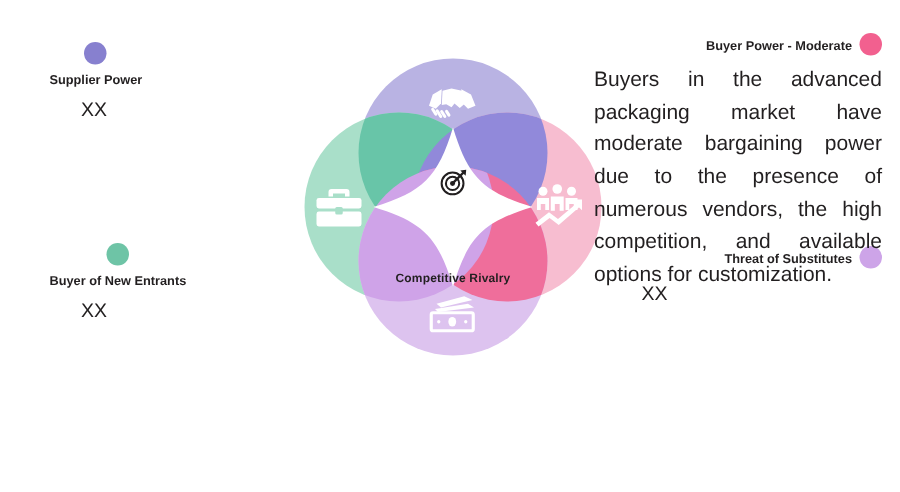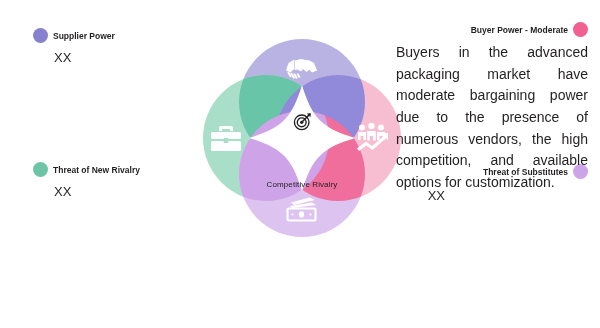--- a/index.html
+++ b/index.html
@@ -40,30 +40,30 @@
     position: absolute;
     left: 68px;
     top: 90px;
     width: 96px;
     text-align: center;
     pointer-events: none;
   }
   #center-icon { display: block; margin: 0 auto 3px auto; }
   #center-text {
     font-size: 8px;
-    font-weight: normal;
+    font-weight: bold;
     line-height: 1.25;
     color: #221f20;
     letter-spacing: .1px;
     margin-top: 45px;
   }
 
   
   .legend { position: absolute; }
-  .legend-row { display: flex; align-items: center; gap: 5px; }
+  .legend-row { display: flex; align-items: center; gap: 5px; flex-direction: column; }
   .legend-row.rtl { flex-direction: row-reverse; }
   .dot {
     width: 15px; height: 15px; border-radius: 50%;
     flex: 0 0 auto;
   }
   .legend-title {
     font-size: 8.5px;
     font-weight: bold;
     white-space: nowrap;
     color: #221f20;
@@ -221,21 +221,21 @@
   <div class="legend-row">
     <span class="dot" style="background:#8780cf"></span>
     <span class="legend-title">Supplier Power</span>
   </div>
   <div class="legend-value">XX</div>
 </div>
 
 <div class="legend" id="legend-entrants">
   <div class="legend-row">
     <span class="dot" style="background:#6ec4a6"></span>
-    <span class="legend-title">Threat of New Rivalry</span>
+    <span class="legend-title">Buyer of New Entrants</span>
   </div>
   <div class="legend-value">XX</div>
 </div>
 
 <div class="legend" id="legend-substitutes">
   <div class="legend-row rtl">
     <span class="dot" style="background:#cda4e8"></span>
     <span class="legend-title">Threat of Substitutes</span>
   </div>
   <div class="legend-value">XX</div>

